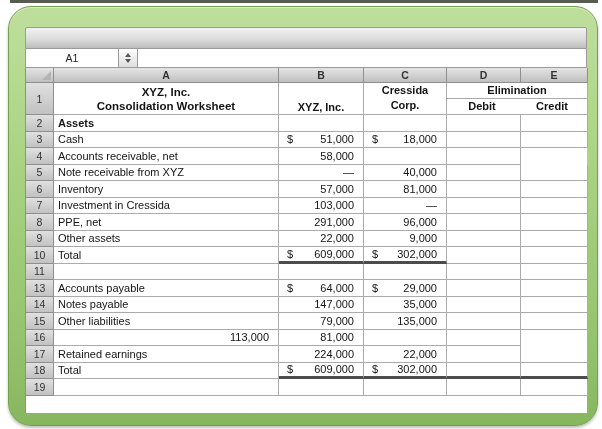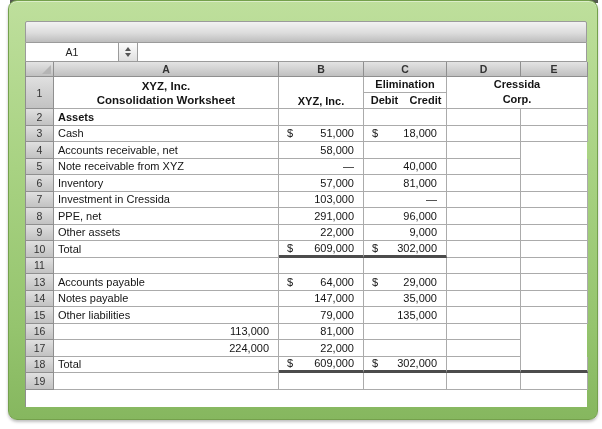--- a/index.html
+++ b/index.html
@@ -4,22 +4,22 @@
 <style>
   * { margin:0; padding:0; box-sizing:border-box; }
   html,body { background:#ffffff; }
   body { font-family:"Liberation Sans", sans-serif; }
 
   .screen { position:relative; width:602px; height:429px; background:#ffffff; overflow:hidden; }
 
   .top-strip { position:absolute; left:10px; top:0; width:588px; height:3px; background:#565c50; }
 
   .frame {
-    position:absolute; left:8px; top:0; width:590px; height:420px;
-    border-radius:9px; border:1px solid #74a04c;
+    position:absolute; left:8px; top:6px; width:590px; height:420px;
+    border-radius:23px; border:1px solid #74a04c;
     background:linear-gradient(180deg,#bedf9c 0%, #a8d282 40%, #95c46e 78%, #86b75f 100%);
     box-shadow:0 2px 3px rgba(0,0,0,.25), inset 0 1px 0 rgba(255,255,255,.45);
   }
 
   .inner { position:absolute; left:16px; top:20px; width:562px; height:386px; display:flex; flex-direction:column; }
 
   .toolbar {
     height:22px; flex:0 0 22px;
     background:linear-gradient(180deg,#f2f2f2 0%, #dcdcdc 55%, #bdbdbd 100%);
     border:1px solid #9b9b9b; border-radius:2px 2px 0 0;
@@ -120,31 +120,31 @@
           <div class="hdr">E</div>
         </div>
 
         <div class="grid-row r1">
           <div class="rh">1</div>
           <div class="c a1cell">
             <div>XYZ, Inc.</div>
             <div>Consolidation Worksheet</div>
           </div>
           <div class="c bcell">XYZ, Inc.</div>
+          <div class="c ccell">
+            <div>Cressida</div>
+            <div>Corp.</div>
+          </div>
           <div class="c decell">
             <div class="elim">Elimination</div>
             <div class="debit-credit">
               <div>Debit</div>
               <div>Credit</div>
             </div>
           </div>
-          <div class="c ccell">
-            <div>Cressida</div>
-            <div>Corp.</div>
-          </div>
         </div>
 
         <div id="grid-rows">
             <div class="grid-row body-row section">
               <div class="rh">2</div>
               <div class="c label-cell">Assets</div>
               <div class="c amount"></div>
               <div class="c amount"></div>
               <div class="c"></div>
               <div class="c"></div>
@@ -264,20 +264,21 @@
             </div>
             <div class="grid-row body-row">
               <div class="rh">16</div>
               <div class="c amount">113,000</div>
               <div class="c amount">81,000</div>
               <div class="c"></div>
               <div class="c"></div>
             </div>
             <div class="grid-row body-row">
               <div class="rh">17</div>
+              <div class="c label-cell">Retained earnings</div>
               <div class="c amount">224,000</div>
               <div class="c amount">22,000</div>
               <div class="c"></div>
               <div class="c"></div>
             </div>
             <div class="grid-row body-row">
               <div class="rh">18</div>
               <div class="c label-cell">Total</div>
               <div class="c amount with-dollar tot-line">
                 <span>$</span>

